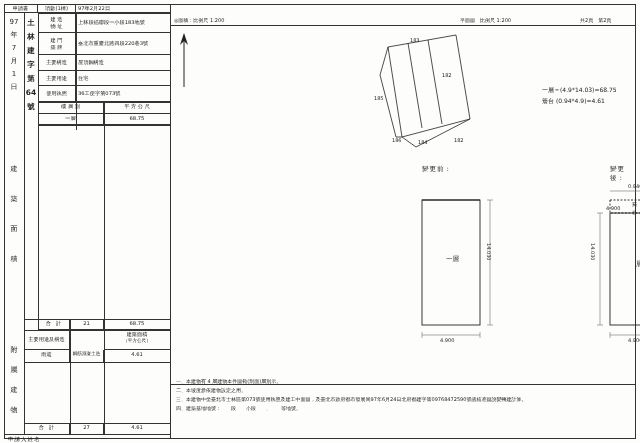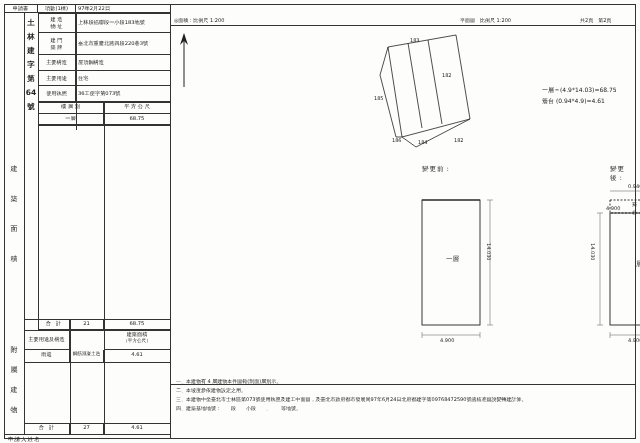--- a/index.html
+++ b/index.html
@@ -44,20 +44,28 @@
   <div class="left">
 
     <div class="cell b" style="left:0;top:0;width:34px;height:9px;border-bottom:1px solid #333;text-align:center;">申請書</div>
     <div class="cell b" style="left:34px;top:0;width:38px;height:9px;border-bottom:1px solid #333;text-align:center;">項數(1棟)</div>
     <div class="cell" style="left:72px;top:0;width:94px;height:9px;border-bottom:1px solid #333;">97年2月22日</div>
 
     <div class="vline" style="left:34px;top:9px;height:317px;"></div>
     <div class="vline" style="left:20px;top:9px;height:421px;"></div>
     <div class="vline" style="left:72px;top:9px;height:117px;"></div>
 
+    <div style="position:absolute;left:0;top:12px;width:20px;text-align:center;font-size:7px;line-height:13px;">
+      <div>97</div>
+      <div>年</div>
+      <div>7</div>
+      <div>月</div>
+      <div>1</div>
+      <div>日</div>
+    </div>
 
     <div style="position:absolute;left:20px;top:12px;width:14px;text-align:center;font-size:7.5px;line-height:14px;font-weight:bold;">
       <div>土</div>
       <div>林</div>
       <div>建</div>
       <div>字</div>
       <div>第</div>
       <div>64</div>
       <div>號</div>
     </div>

